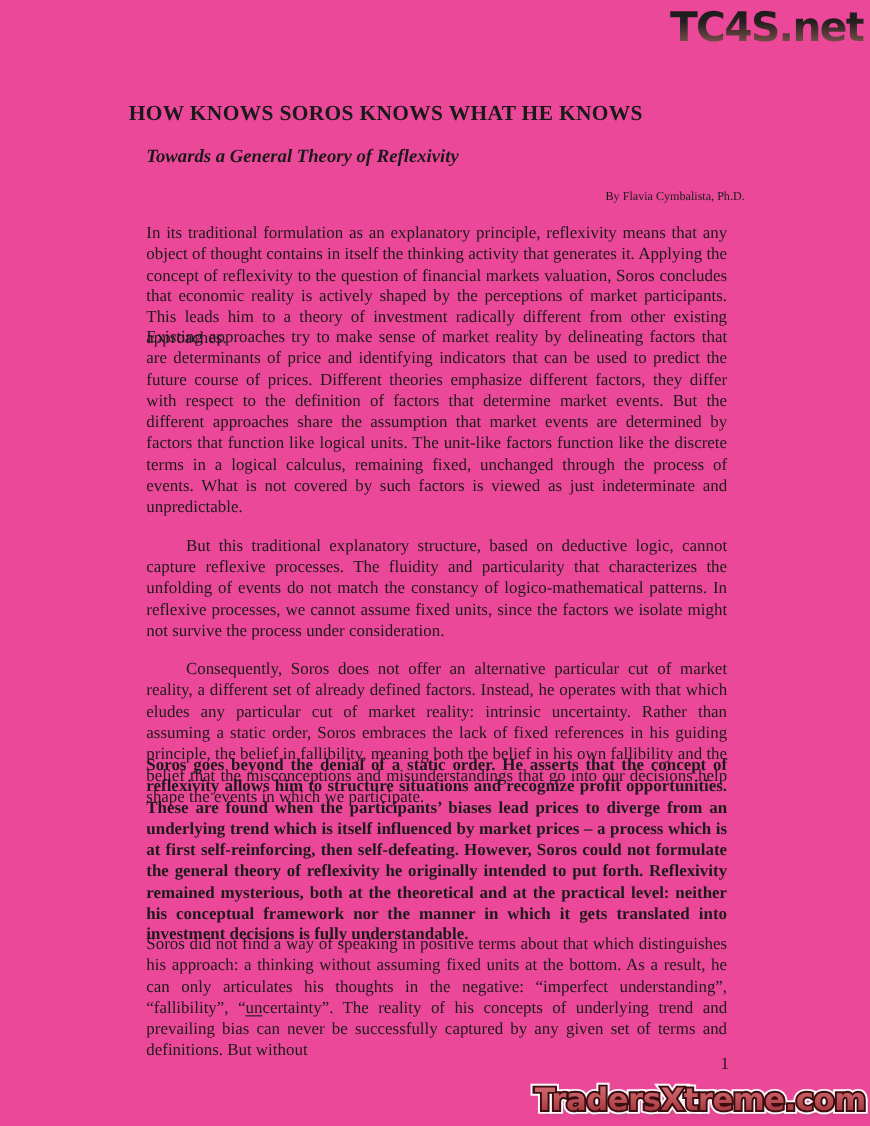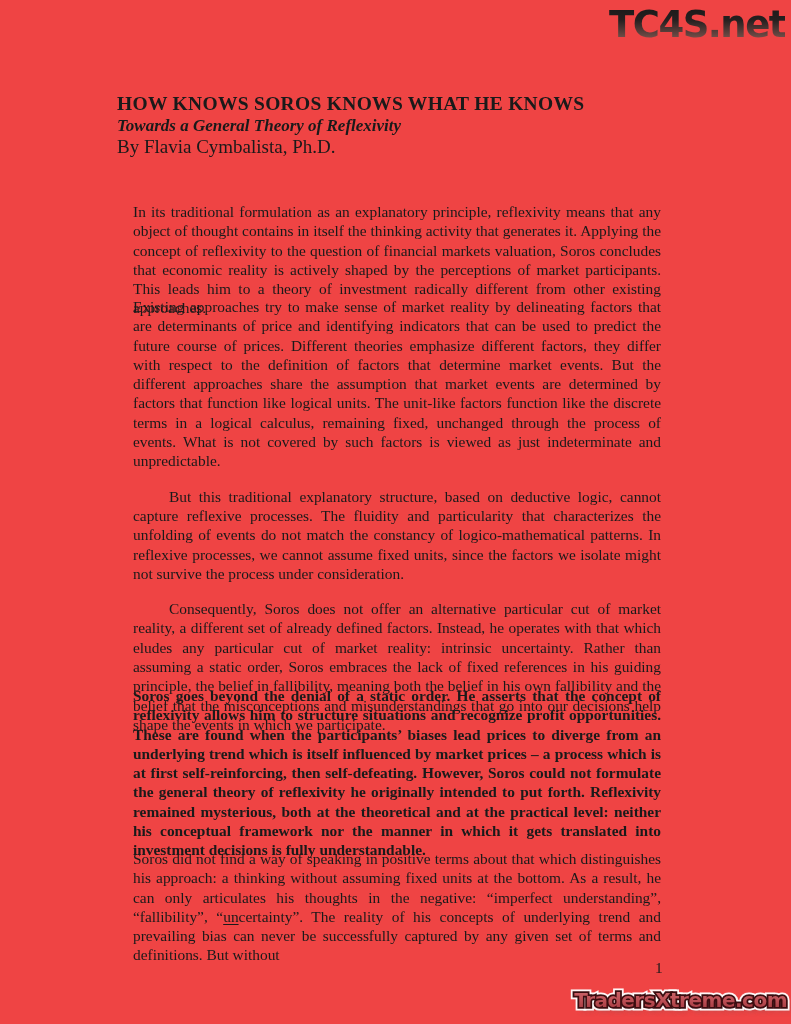--- a/index.html
+++ b/index.html
@@ -1,36 +1,36 @@
 <!DOCTYPE html>
 <html><head>
 <meta charset="utf-8">
 <style>
   html,body { margin:0; padding:0; background:#ffffff; }
   .page {
-    position:relative; width:791px; height:1024px; background:#ef4444;
+    position:relative; width:791px; height:1024px; background:#ec4899;
     overflow:hidden; font-family:"Liberation Serif", serif; color:#1a1a1a;
   }
 
   
   .logo-tc4s {
     position:absolute; top:2px; right:6px;
     font-family:"DejaVu Sans", sans-serif; font-weight:bold;
     font-size:37px; letter-spacing:-1.5px; line-height:46px;
   }
   .logo-tc4s .grad {
     background:linear-gradient(180deg,#181818 0%,#262020 40%,#6e4a45 78%,#9b6f63 100%);
     -webkit-background-clip:text; background-clip:text; color:transparent;
   }
 
   
   .header { position:absolute; left:117px; top:92px; width:560px; }
   .title   { margin:0; font-size:19.5px; line-height:23px; font-weight:bold; letter-spacing:0.3px; }
-  .subtitle{ margin:0; font-size:17px;  line-height:22px; font-weight:bold; font-style:italic; }
-  .byline  { font-size:19px; line-height:20px; }
+  .subtitle{ margin:16px; font-size:17px;  line-height:22px; font-weight:bold; font-style:italic; }
+  .byline  { font-size:11px; line-height:20px;text-align:right; }
 
   
   .tb {
     position:absolute; left:117px; width:560px;
     text-align:justify; font-size:15.4px; line-height:19.3px;
   }
   .tb p { margin:16px; }
   .tb p.indent { text-indent:36px; }
   .tb1 { top:186px; }
   .tb2 { top:281px; }
@@ -55,21 +55,21 @@
   }
 
   
   .pagenum { position:absolute; left:655px; top:958px; font-size:15.4px; line-height:19px; }
 
   
   .logo-tx { position:absolute; right:0; top:980px; width:340px; height:44px; }
   .logo-tx span {
     position:absolute; right:4px; top:0; white-space:nowrap;
     font-family:"DejaVu Sans", sans-serif; font-weight:bold;
-    font-size:20px; line-height:40px; letter-spacing:-0.5px;
+    font-size:28px; line-height:40px; letter-spacing:-0.5px;
   }
   .tx-glow {
     color:#ffffff; -webkit-text-stroke:7px rgba(255,255,255,0.95);
     text-shadow:0 0 4px rgba(255,255,255,0.9), 3px 4px 5px rgba(90,90,90,0.5);
   }
   .tx-outline { color:#3c0d10; -webkit-text-stroke:3.5px #3c0d10; }
   .tx-fill {
     background:linear-gradient(180deg,#d6797d 0%,#c2555b 45%,#9c3036 85%,#8c272d 100%);
     -webkit-background-clip:text; background-clip:text; color:transparent;
   }

